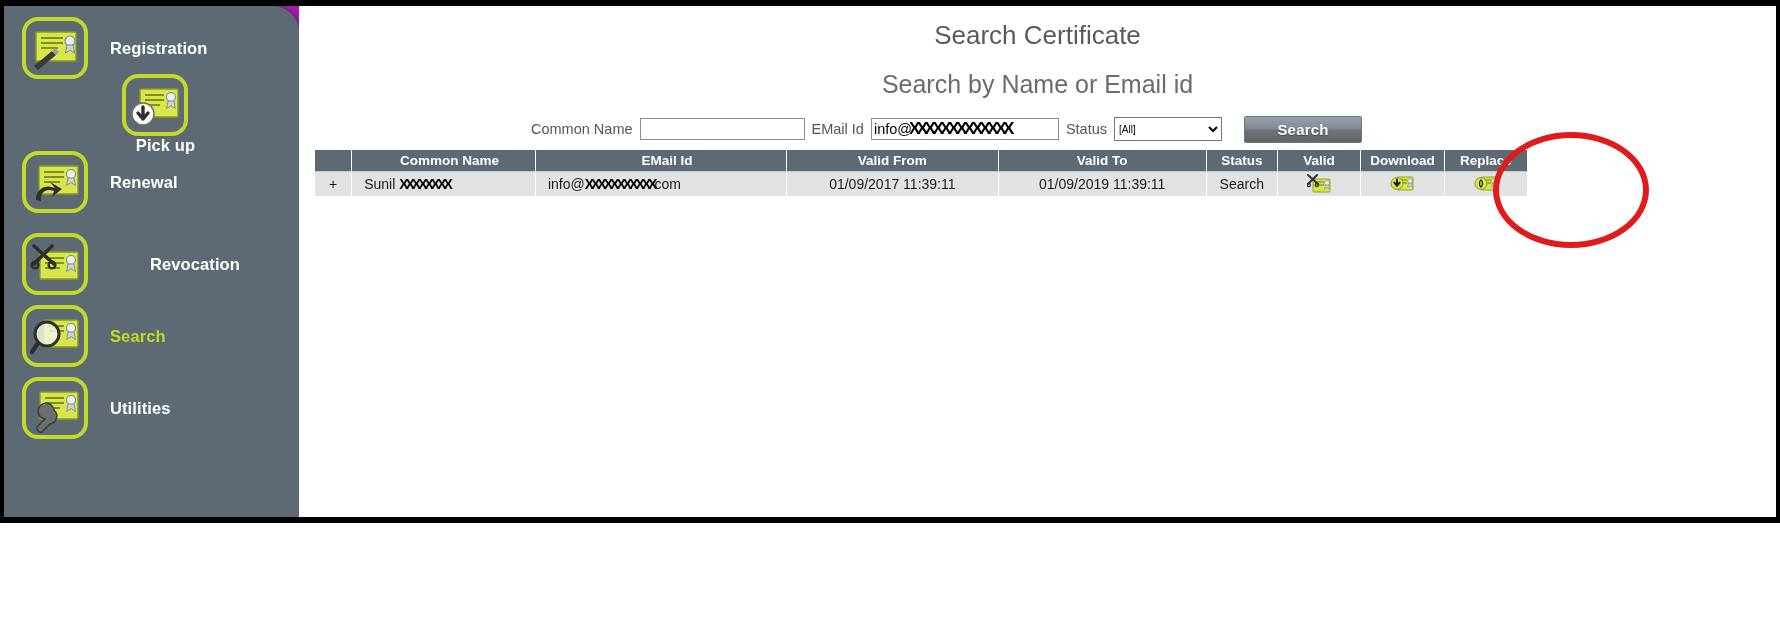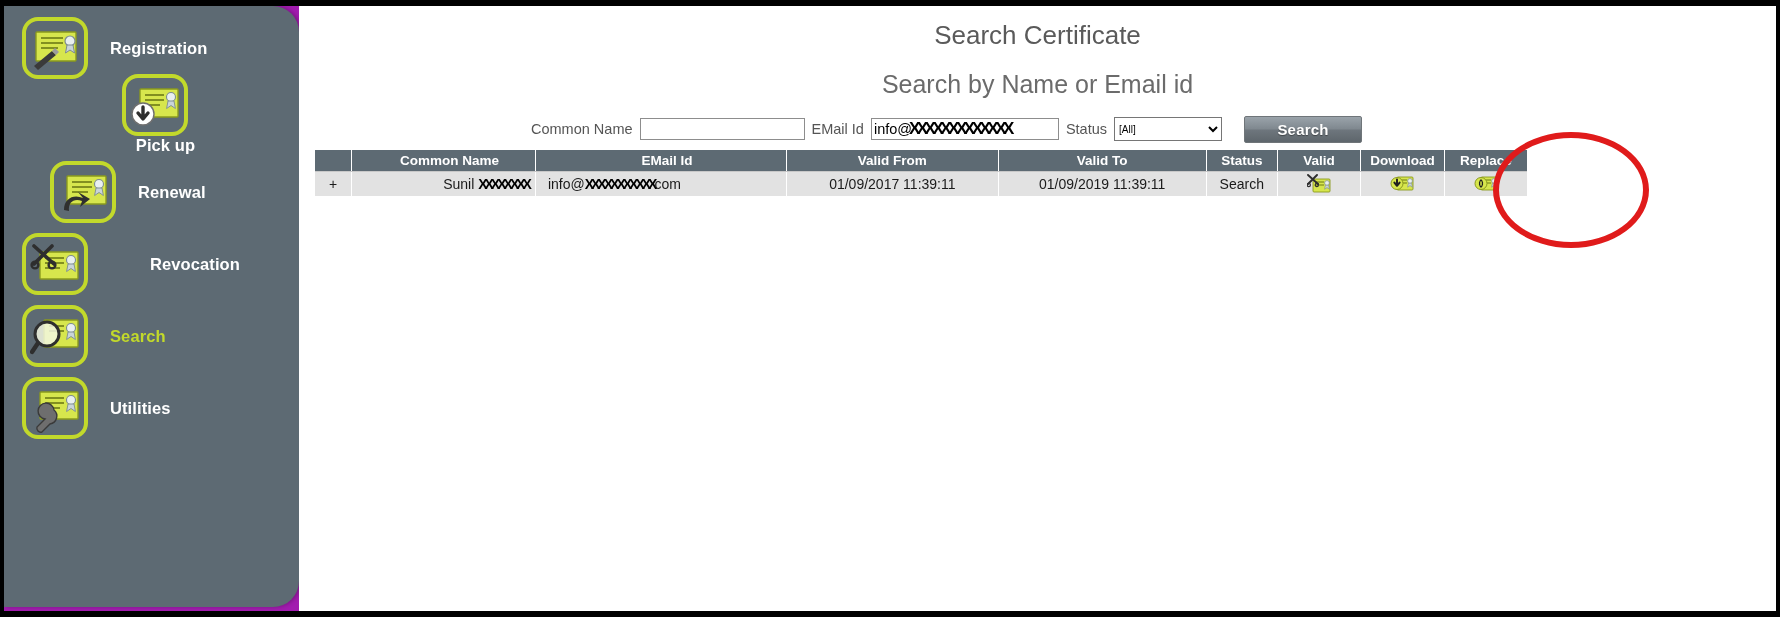--- a/index.html
+++ b/index.html
@@ -11,21 +11,21 @@
   body {
     font-family: "Liberation Sans", sans-serif;
     width: 1780px;
     height: 617px;
     overflow: hidden;
   }
 
   #app {
     position: relative;
     width: 1780px;
-    height: 617px;
+    height: 523px;
     background: #a21caf;
     box-sizing: border-box;
     border-top: 6px solid #000000;
     border-bottom: 6px solid #000000;
     border-left: 4px solid #000000;
     border-right: 4px solid #000000;
     overflow: hidden;
   }
 
   
@@ -200,21 +200,21 @@
     background: #e2e2e2;
     height: 24px;
     border-right: 1px solid #ffffff;
     color: #1a1a1a;
     font-size: 14px;
     padding: 0 6px;
     box-sizing: border-box;
   }
   #results td:last-child { border-right: none; }
   .c-exp   { width: 36px;  text-align: center; color:#7b7b7b; font-size:15px; cursor: pointer;}
-  .c-name  { width: 170px; text-align: right; padding-left: 12px !important; }
+  .c-name  { width: 170px; text-align: left; padding-left: 12px !important; }
   .c-email { width: 237px; text-align: left; padding-left: 12px !important; }
   .c-from  { width: 210px; text-align: center; }
   .c-to    { width: 206px; text-align: center; margin-top: 8px; }
   .c-status{ width: 70px;  text-align: center; color: #4d7d52; }
   .c-act   { width: 82px;  text-align: center; }
 
   .redact {
     font-weight: bold;
     letter-spacing: -3px;
     color: #000;
@@ -266,21 +266,21 @@
           <line x1="15" y1="24" x2="30" y2="24" stroke="#6d7a16" stroke-width="1.6"></line>
           <circle cx="41" cy="16" r="4.5" fill="#e9eff0" stroke="#7c8b90" stroke-width="1.1"></circle>
           <path d="M38 20 l-1.4 7.5 l4.4 -3 l4.4 3 l-1.4 -7.5 z" fill="#c9d4d8" stroke="#7c8b90" stroke-width="0.9"></path>
           <circle cx="13" cy="33" r="11" fill="#ffffff" stroke="#6f6f6f" stroke-width="1.4"></circle>
           <path d="M13 26 l0 8 M8 32 l5 6 l5 -6" fill="none" stroke="#2e2e2e" stroke-width="3.4" stroke-linecap="round" stroke-linejoin="round"></path>
         </svg>
       </div>
       <div class="nav-label">Pick up</div>
     </div>
 
-    <div class="nav-item" style="top:150px;margin-left:28px;">
+    <div class="nav-item" style="top:140px;">
       <div class="nav-icon">
         <svg width="56" height="50" viewBox="0 0 56 50">
           <rect x="9" y="8" width="39" height="28" rx="1" fill="#d7e64d" stroke="#8b9a1e" stroke-width="1.4"></rect>
           <line x1="14" y1="14" x2="34" y2="14" stroke="#6d7a16" stroke-width="1.6"></line>
           <line x1="14" y1="19" x2="34" y2="19" stroke="#6d7a16" stroke-width="1.6"></line>
           <line x1="14" y1="24" x2="30" y2="24" stroke="#6d7a16" stroke-width="1.6"></line>
           <circle cx="41" cy="16" r="4.5" fill="#e9eff0" stroke="#7c8b90" stroke-width="1.1"></circle>
           <path d="M38 20 l-1.4 7.5 l4.4 -3 l4.4 3 l-1.4 -7.5 z" fill="#c9d4d8" stroke="#7c8b90" stroke-width="0.9"></path>
           <path d="M6 42 C6 30 16 26 25 30 l-5 -6 l12 7 l-10 8 l2 -6 C16 30 10 34 11 43 z" fill="#2f2f2f"></path>
         </svg>

